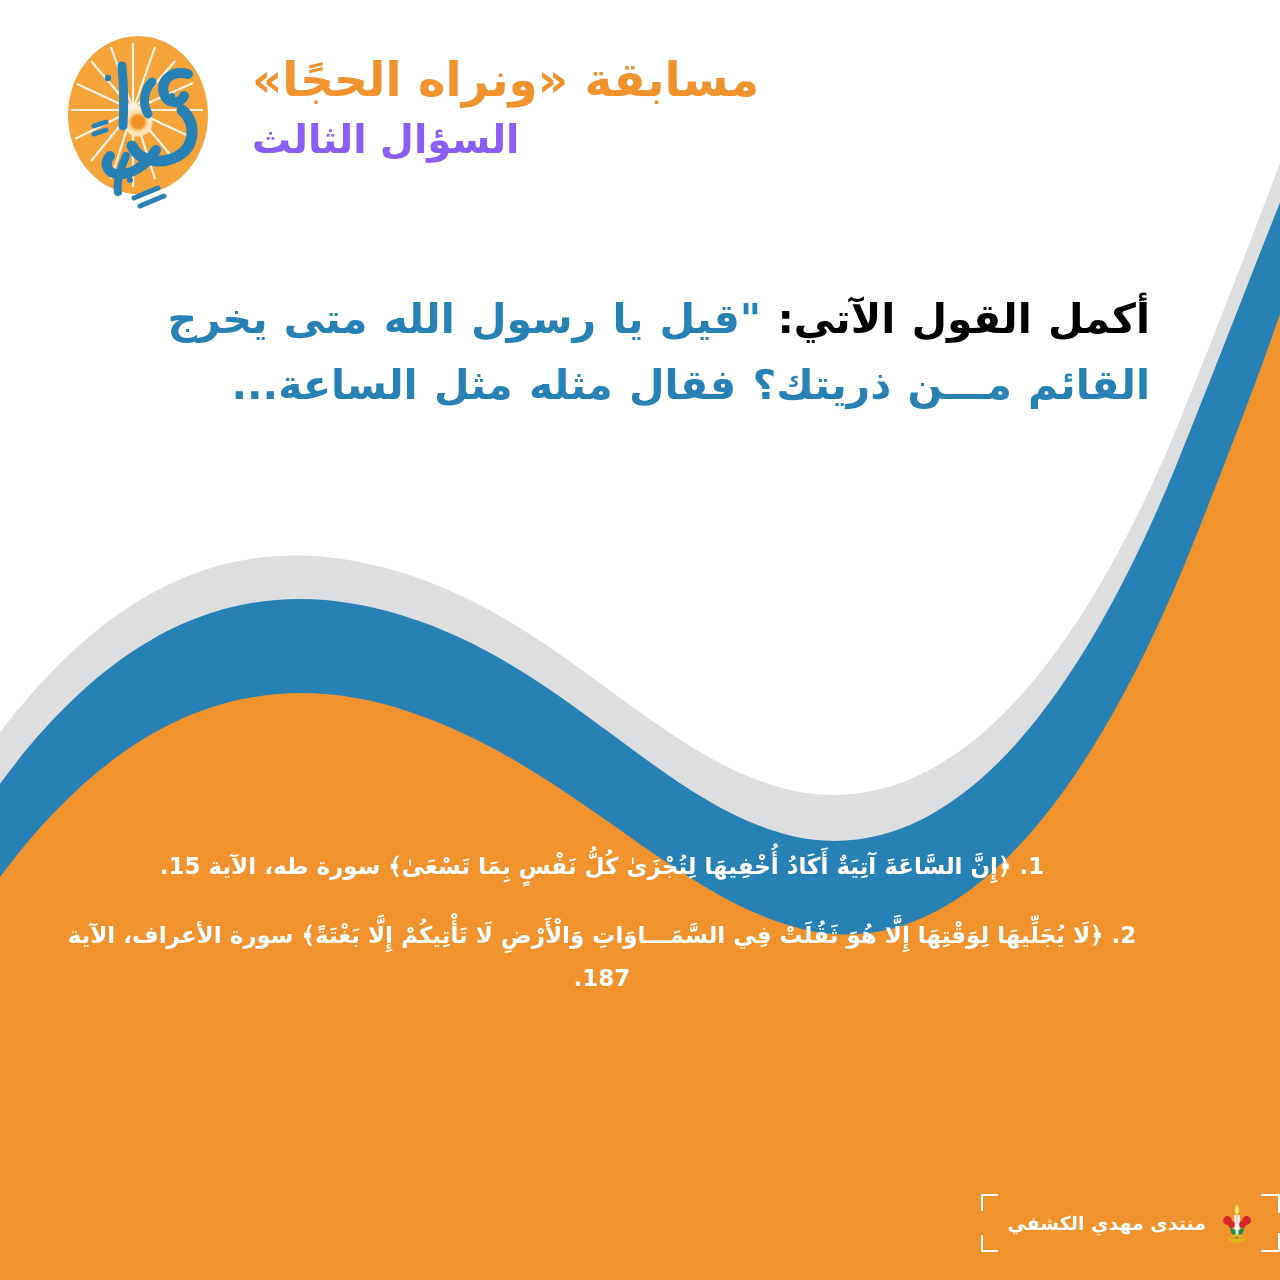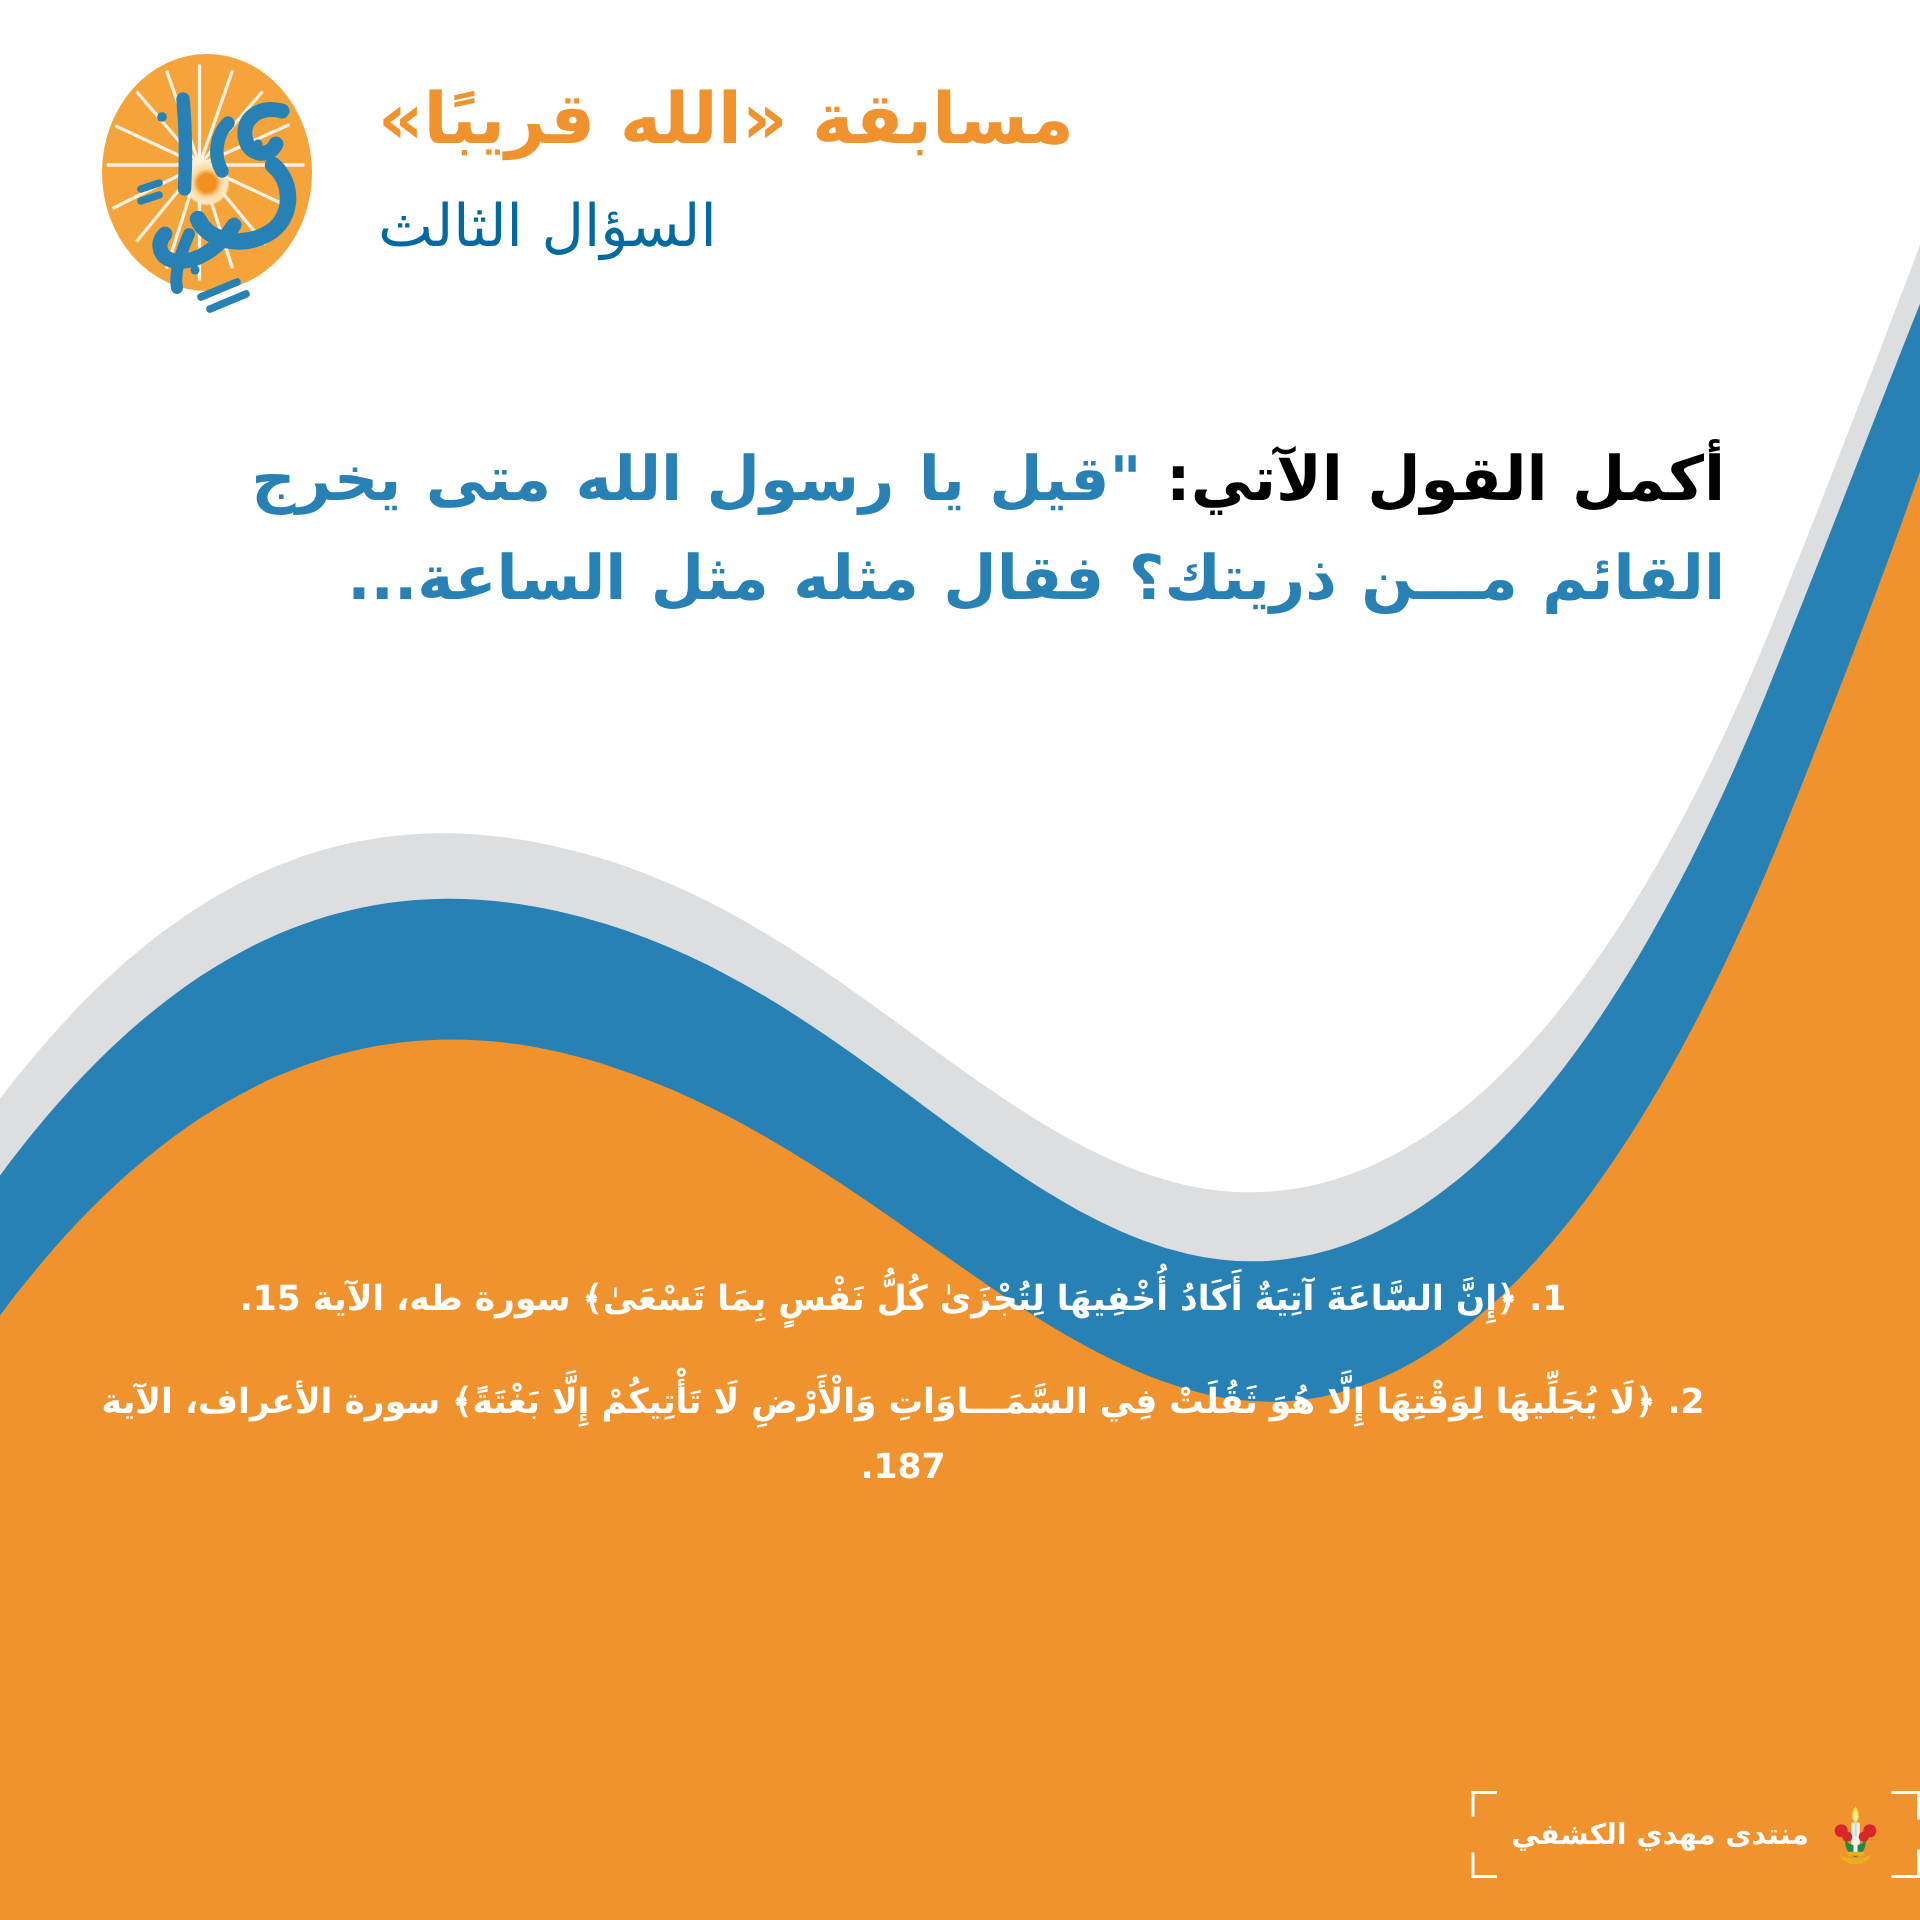--- a/index.html
+++ b/index.html
@@ -84,24 +84,24 @@
   #contest-title {
     font-size:47px;
     font-weight:bold;
     color:#F0922E;
     line-height:1.12;
     letter-spacing:-0.5px;
     white-space:nowrap;
   }
   #question-number {
     font-size:39px;
-    font-weight:normal;
-    color:#0369a1;
+    font-weight:bold;
+    color:#8b5cf6;
     line-height:1.3;
-    margin-top:20px;
+    margin-top:8px;
     white-space:nowrap;
   }
 
   
   #question-block {
     position:absolute;
     top:286px; right:130px;
     width:1010px;
     z-index:6;
     direction:rtl;
@@ -273,21 +273,21 @@
           <path stroke-width="5" d="M34,96 L46,92"></path>
           <path stroke-width="5" d="M34,104 L46,100"></path>
 
           <path stroke-width="5" d="M74,168 L98,158"></path>
           <path stroke-width="5" d="M80,176 L104,166"></path>
         </g>
       </svg>
     </div>
 
     <div id="header-titles">
-      <div id="contest-title">مسابقة «الله قريبًا»</div>
+      <div id="contest-title">مسابقة «ونراه الحجًا»</div>
       <div id="question-number">السؤال الثالث</div>
     </div>
   </header>
 
   <section id="question-block">
     <p id="question-text"><span id="question-prompt">أكمل القول الآتي:</span><span id="question-body"> "قيل يا رسول الله متى يخرج القائم مـــن ذريتك؟ فقال مثله مثل الساعة...</span></p>
   </section>
 
   <section id="answers">
     <div class="answer-item">1. ﴿إِنَّ السَّاعَةَ آتِيَةٌ أَكَادُ أُخْفِيهَا لِتُجْزَىٰ كُلُّ نَفْسٍ بِمَا تَسْعَىٰ﴾ سورة طه، الآية 15.</div>

